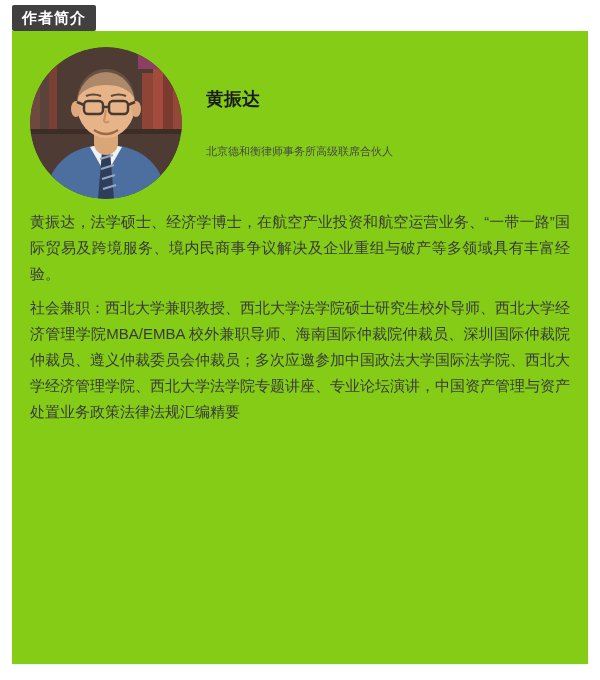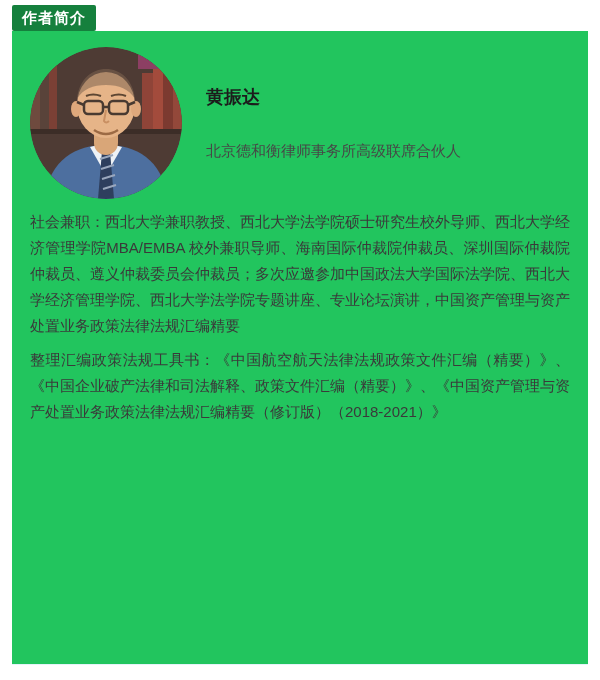--- a/index.html
+++ b/index.html
@@ -3,38 +3,38 @@
 <meta charset="utf-8">
 <style>
   html,body{margin:0;padding:0;}
   body{
     width:600px;height:680px;background:#ffffff;position:relative;overflow:hidden;
     font-family:"Liberation Sans","DejaVu Sans",sans-serif;
     -webkit-font-smoothing:antialiased;
   }
   .badge{
     position:absolute;left:12px;top:5px;z-index:3;
-    background:#15803d;color:#ffffff;
+    background:#404040;color:#ffffff;
     font-size:15px;font-weight:700;letter-spacing:1px;
     padding:4px 10px;border-radius:2px;line-height:18px;
   }
   .card{
     position:absolute;left:12px;top:31px;width:576px;height:634px;
-    box-sizing:border-box;background:#22c55e;
+    box-sizing:border-box;background:#84cc16;
     padding:14px 18px 10px 18px;overflow:hidden;
     border-bottom:1px solid #e6f3fa;
   }
   .profile-row{display:flex;align-items:center;margin:2px 0 10px 0;}
   .photo{
     width:152px;height:152px;border-radius:50%;overflow:hidden;flex-shrink:0;
   }
   .photo svg{display:block;width:152px;height:152px;}
   .name-block{margin-left:24px;}
   .name{font-size:18px;font-weight:700;color:#1c1c1c;}
-  .title{font-size:15px;color:#474747;margin-top:33px;}
+  .title{font-size:11px;color:#474747;margin-top:33px;}
   p.bio{
     margin:0 0 8px 0;font-size:15px;line-height:26px;color:#3a3a3a;
     text-align:justify;
   }
   p.bio:first-of-type{margin-top:6px;}
 </style>
 </head>
 <body>
 
 <div class="page">
@@ -85,17 +85,17 @@
             <path d="M64 83 Q76 91 88 83" stroke="#9c6a44" stroke-width="2.5" fill="none"></path>
           </g>
         </svg>
       </div>
       <div class="name-block">
         <div class="name">黄振达</div>
         <div class="title">北京德和衡律师事务所高级联席合伙人</div>
       </div>
     </div>
 
+    <p class="bio">黄振达，法学硕士、经济学博士，在航空产业投资和航空运营业务、“一带一路”国际贸易及跨境服务、境内民商事争议解决及企业重组与破产等多领域具有丰富经验。</p>
     <p class="bio">社会兼职：西北大学兼职教授、西北大学法学院硕士研究生校外导师、西北大学经济管理学院MBA/EMBA 校外兼职导师、海南国际仲裁院仲裁员、深圳国际仲裁院仲裁员、遵义仲裁委员会仲裁员；多次应邀参加中国政法大学国际法学院、西北大学经济管理学院、西北大学法学院专题讲座、专业论坛演讲，中国资产管理与资产处置业务政策法律法规汇编精要</p>
-    <p class="bio">整理汇编政策法规工具书：《中国航空航天法律法规政策文件汇编（精要）》、《中国企业破产法律和司法解释、政策文件汇编（精要）》、《中国资产管理与资产处置业务政策法律法规汇编精要（修订版）（2018-2021）》</p>
 
   </div>
 </div>
 
 </body></html>

